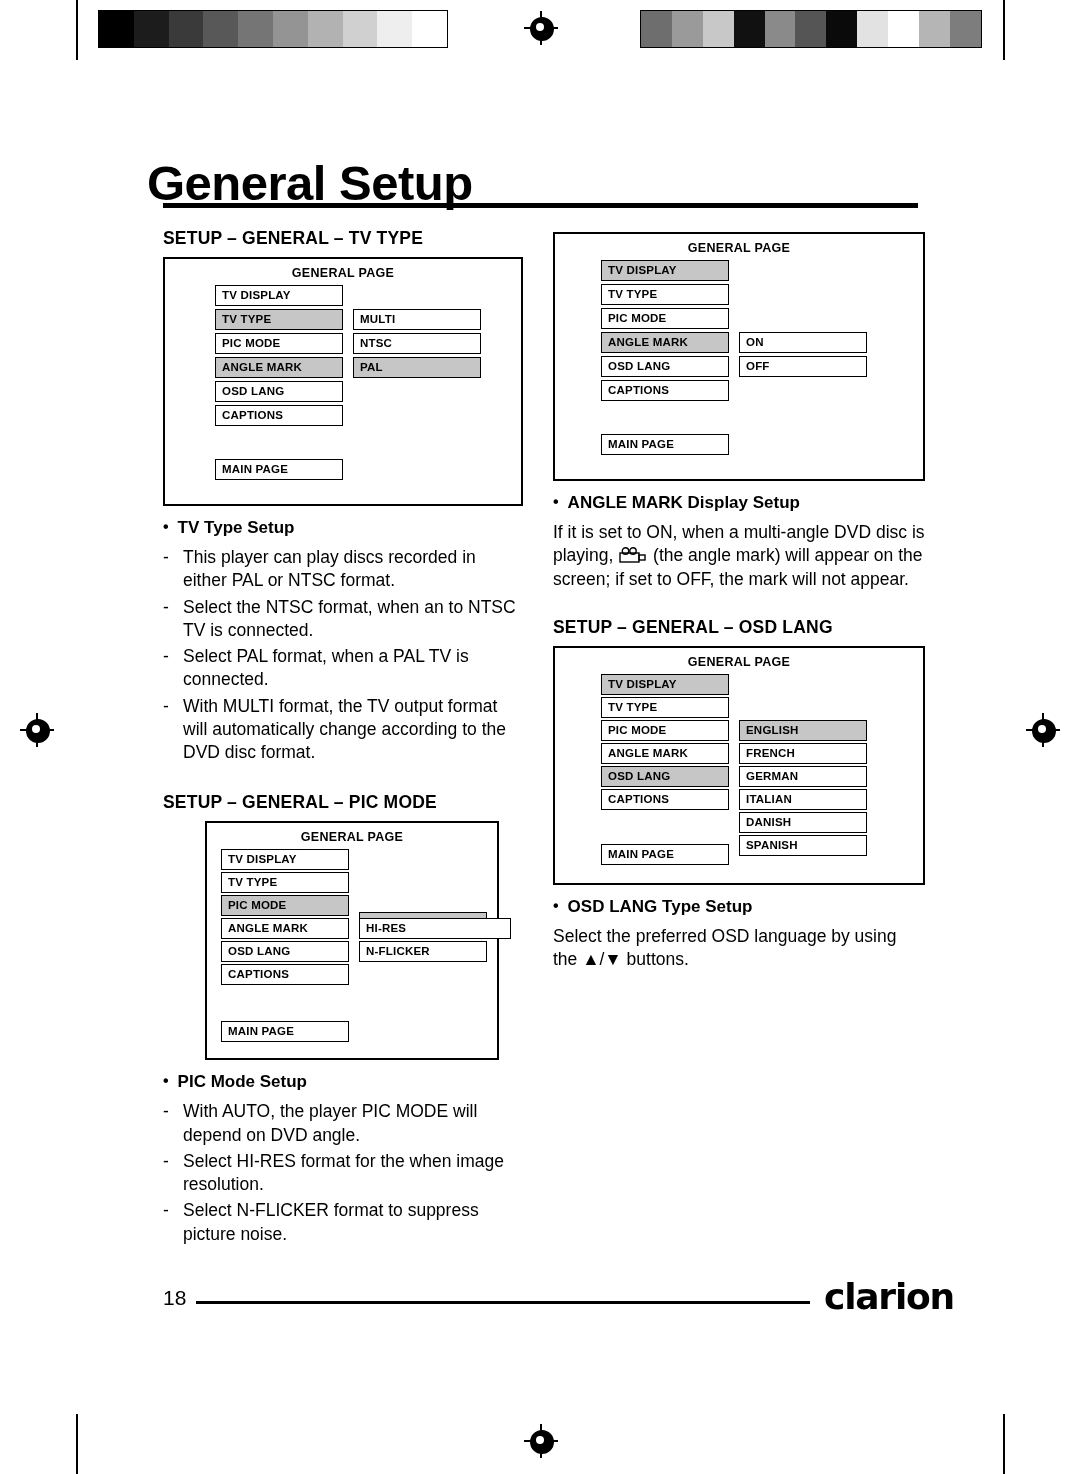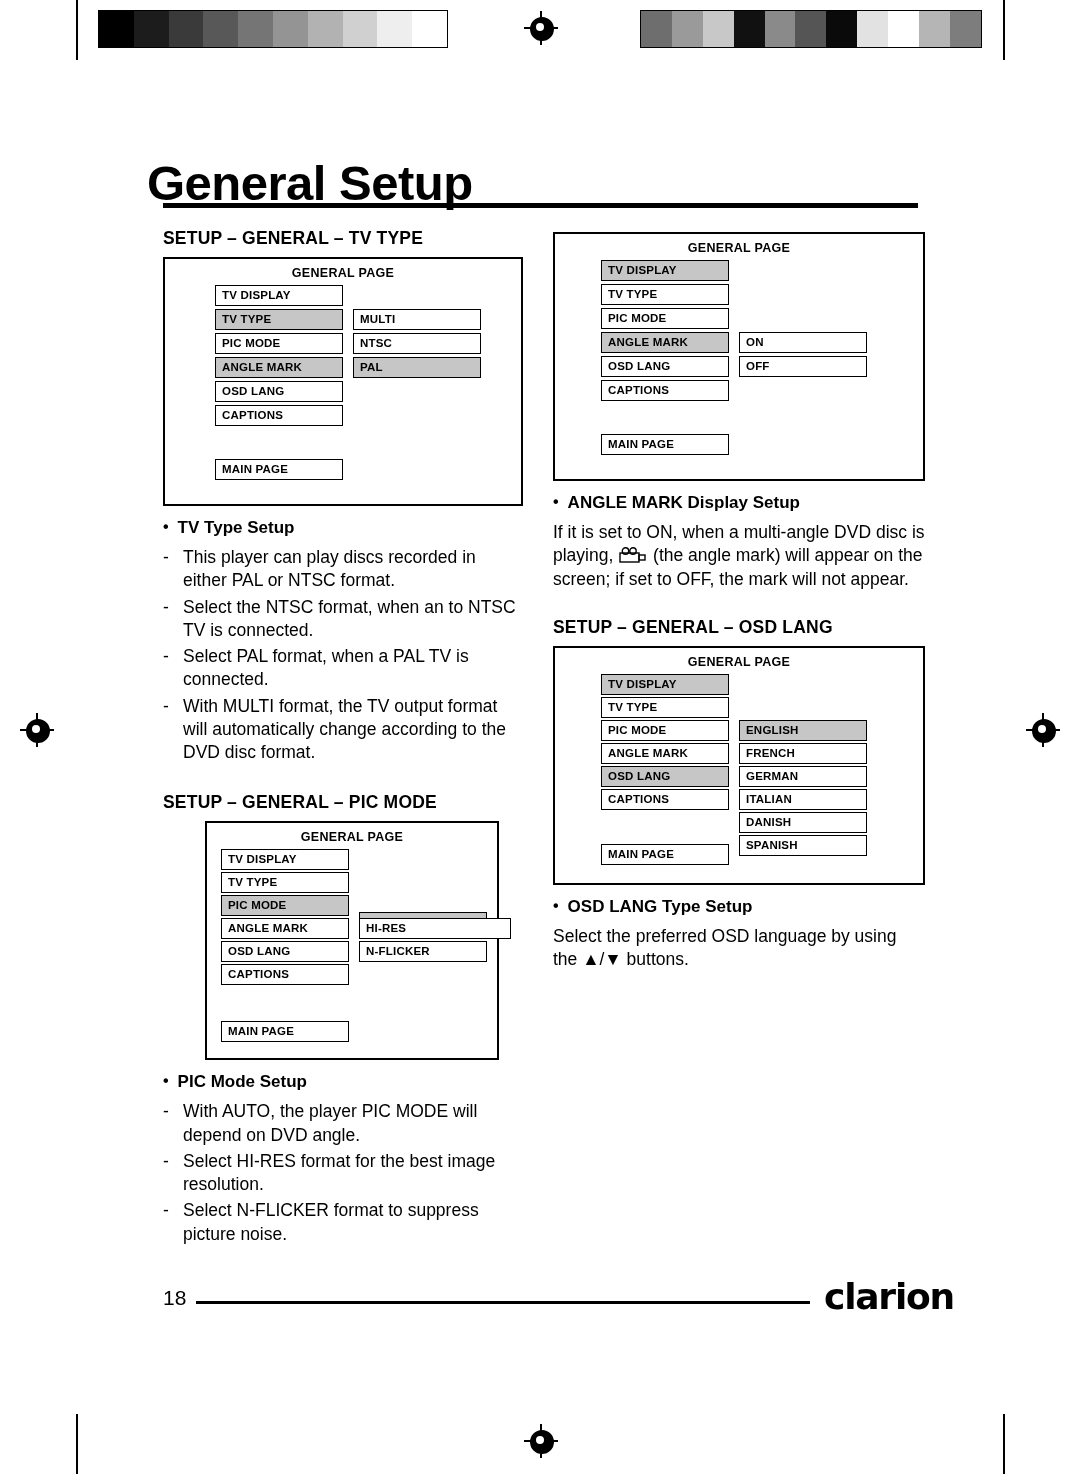--- a/index.html
+++ b/index.html
@@ -332,21 +332,21 @@
       <span class="dot">•</span>
       <span>PIC Mode Setup</span>
     </div>
 
     <div class="dashline">
       <span class="dash">-</span>
       <span class="txt">With AUTO, the player PIC MODE will depend on DVD angle.</span>
     </div>
     <div class="dashline">
       <span class="dash">-</span>
-      <span class="txt">Select HI-RES format for the best image resolution.</span>
+      <span class="txt">Select HI-RES format for the when image resolution.</span>
     </div>
     <div class="dashline">
       <span class="dash">-</span>
       <span class="txt">Select N-FLICKER format to suppress picture noise.</span>
     </div>
   </div>
 
   <div class="col-right">
 
 

